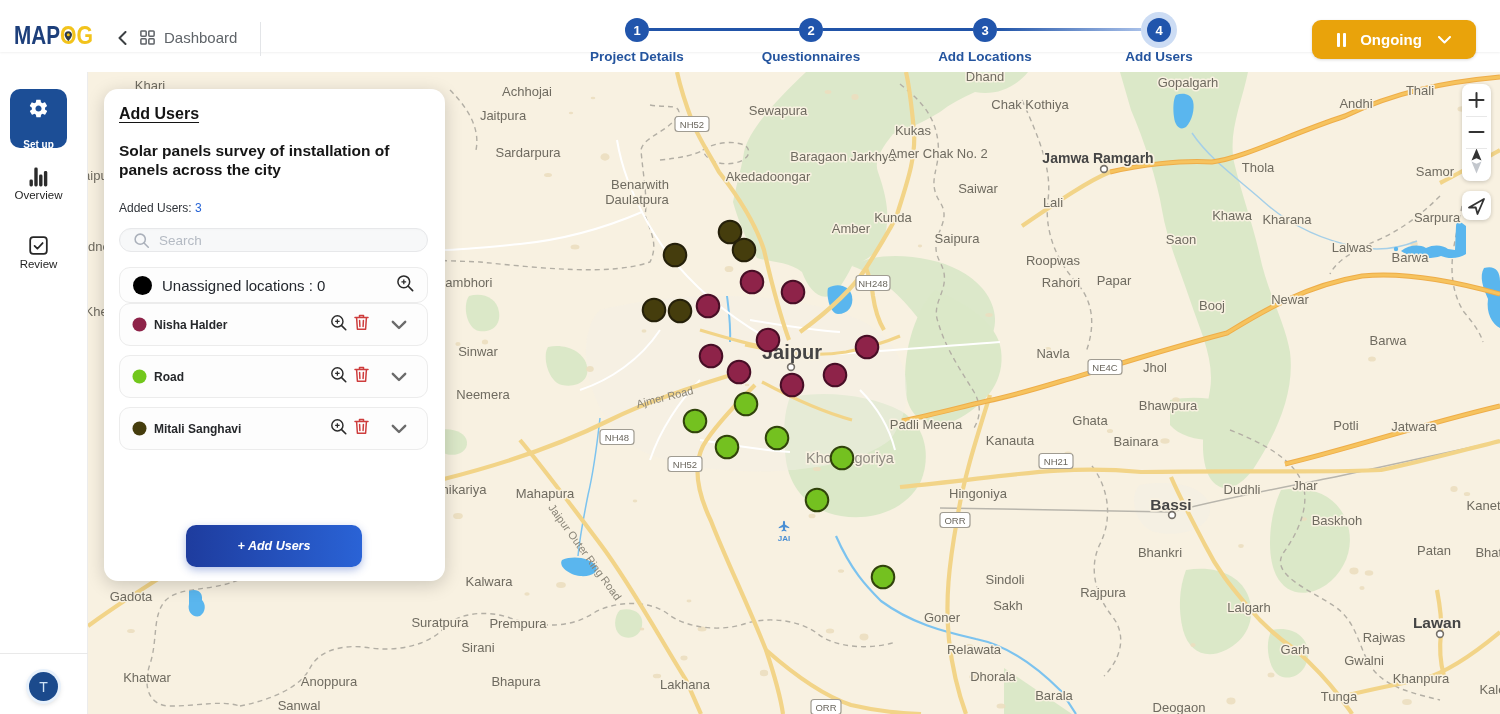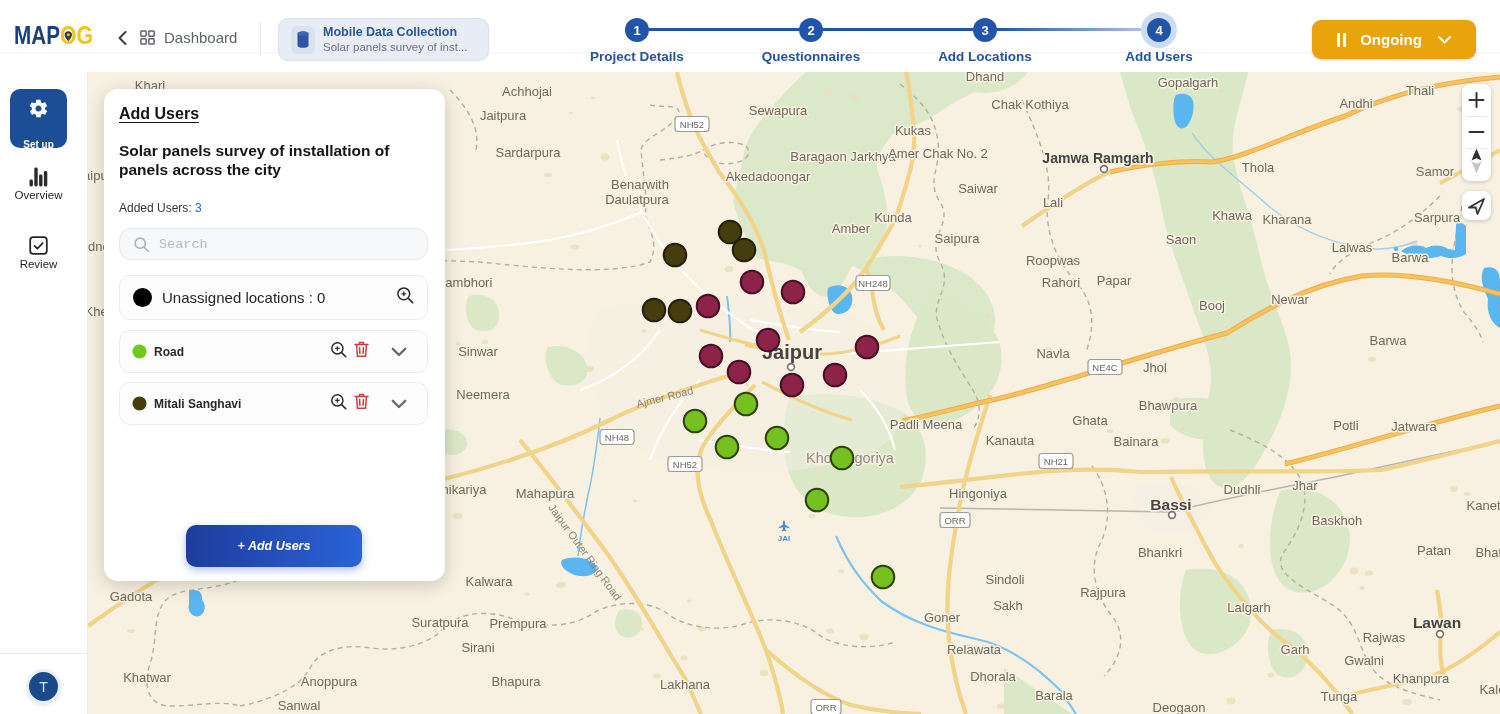--- a/index.html
+++ b/index.html
@@ -33,24 +33,24 @@
 #setup .lab { font-size:10px; font-weight:bold; margin-top:16px; }
 .sideitem { position:absolute; width:77px; text-align:center; color:#1f1f1f; font-size:11.5px; }
 #sidediv { position:absolute; left:0; top:581px; width:88px; height:1px; background:#e9e9e9; }
 #avatar { position:absolute; left:29px; top:600px; width:29px; height:29px; border-radius:50%; background:#1b4a8c; color:#cfe3f5; font-size:14px; display:flex; align-items:center; justify-content:center; box-shadow:0 0 0 3px #e8f1fb, 0 2px 6px rgba(0,0,0,.25); }
 
 #panel { position:absolute; left:104px; top:89px; width:341px; height:492px; background:#fff; border-radius:14px; box-shadow:0 4px 18px rgba(0,0,0,.18); z-index:10; padding:16px 15px; }
 #panel h1 { font-size:16px; color:#141414; text-decoration:underline; text-underline-offset:3px; margin-bottom:18px; font-weight:bold; }
 #panel h2 { font-size:15.5px; color:#151515; line-height:19px; margin-bottom:22px; font-weight:bold; }
 #addedu { font-size:12px; color:#30343a; margin-bottom:13px; }
 #addedu span { color:#2563d6; }
-#searchbox { width:309px; height:32px; border:1px solid #e7e8ea; border-radius:12px; background:#f7f8f9; display:flex; align-items:center; padding-left:13px; margin-bottom:15px; box-shadow:inset 0 1px 2px rgba(0,0,0,.02);font-family:Liberation Mono, monospace; }
+#searchbox { width:309px; height:24px; border:1px solid #e7e8ea; border-radius:12px; background:#f7f8f9; display:flex; align-items:center; padding-left:13px; margin-bottom:15px; box-shadow:inset 0 1px 2px rgba(0,0,0,.02); }
 #searchbox span { color:#b4bac3; font-size:13.5px; margin-left:9px; }
 .lrow { width:309px; border:1px solid #ececec; border-radius:11px; background:#fdfdfd; display:flex; align-items:center; padding:0 12px; position:relative; }
-#unass { height:45px; margin-bottom:10px; }
+#unass { height:36px; }
 #unass .txt { font-size:15px; color:#23272d; margin-left:9px; }
 #unass .zic { position:absolute; right:12px; }
 .urow { height:43px; margin-bottom:9px; }
 .urow .nm { font-size:12px; font-weight:bold; color:#26282b; margin-left:7px; }
 .urow .ic { position:absolute; }
 #addbtn { position:absolute; left:82px; top:436px; width:176px; height:42px; border-radius:10px; background:linear-gradient(90deg,#1e3c9e,#2a63d6); color:#fff; font-size:12.5px; font-weight:bold; display:flex; align-items:center; justify-content:center; box-shadow:0 3px 8px rgba(30,70,180,.35);font-style:italic; }
 
 #mapctl1 { position:absolute; left:1462px; top:84px; width:29px; height:97px; background:#fff; border-radius:8px; box-shadow:0 1px 4px rgba(0,0,0,.2); z-index:12; }
 #mapctl1 .sep { position:absolute; left:4px; width:21px; height:1px; background:#e8e8e8; }
 #mapctl2 { position:absolute; left:1462px; top:191px; width:29px; height:29px; background:#fff; border-radius:8px; box-shadow:0 1px 4px rgba(0,0,0,.2); z-index:12; }
@@ -377,32 +377,20 @@
           <g fill="none" stroke="#5f6368" stroke-width="1.7">
             <rect x="1" y="1" width="6" height="6" rx="1"></rect>
             <rect x="10" y="1" width="6" height="6" rx="1"></rect>
             <rect x="1" y="10" width="6" height="6" rx="1"></rect>
             <rect x="10" y="10" width="6" height="6" rx="1"></rect>
           </g>
         </svg>
     <span style="margin-left:9px">Dashboard</span>
   </div>
   <div id="vdiv"></div>
-  <div id="chip">
-    <div id="chipicon">
-          <svg width="12" height="17" viewBox="0 0 12 17">
-            <path d="M0.5 2.6 C0.5 1.2 3 0.3 6 0.3 s5.5 0.9 5.5 2.3 v11.8 c0 1.4 -2.5 2.3 -5.5 2.3 s-5.5 -0.9 -5.5 -2.3 z" fill="#2d55a5"></path>
-            <ellipse cx="6" cy="2.6" rx="5.5" ry="2.1" fill="#3c67ba"></ellipse>
-          </svg>
-        </div>
-    <div id="chiptxt">
-          <div class="t1">Mobile Data Collection</div>
-          <div class="t2">Solar panels survey of inst...</div>
-        </div>
-  </div>
   <div class="stepline" style="left:649px;width:150px;background:#2154a8"></div>
   <div class="stepline" style="left:823px;width:150px;background:#2154a8"></div>
   <div class="stepline" style="left:997px;width:144px;background:linear-gradient(90deg,#2154a8,#a7bfe8)"></div>
   <div class="step" style="left:625px">1</div>
       <div class="steplab" style="left:557px">Project Details</div>
   <div class="step" style="left:799px">2</div>
       <div class="steplab" style="left:731px">Questionnaires</div>
   <div class="step" style="left:973px">3</div>
       <div class="steplab" style="left:905px">Add Locations</div>
   <div class="step halo" style="left:1147px">4</div>
@@ -463,20 +451,37 @@
         </svg>
     <span class="txt">Unassigned locations : 0</span>
     <span class="zic"><svg width="19" height="19" viewBox="0 0 20 20">
             <circle cx="8.2" cy="8.2" r="6.2" fill="none" stroke="#2b2b2b" stroke-width="1.6"></circle>
             <path d="M8.2 5.7v5M5.7 8.2h5" stroke="#2b2b2b" stroke-width="1.4"></path>
             <path d="M12.9 12.9l4.6 4.6" stroke="#2b2b2b" stroke-width="1.8" stroke-linecap="round"></path>
           </svg></span>
   </div>
   <div class="lrow urow">
     <svg width="15" height="15" viewBox="0 0 15 15">
+          <circle cx="7.5" cy="7.5" r="7" fill="#8e2349"></circle>
+        </svg>
+    <span class="nm">Nisha Halder</span>
+    <span class="ic" style="right:79px"><svg width="18" height="18" viewBox="0 0 20 20">
+            <circle cx="8.2" cy="8.2" r="6.2" fill="none" stroke="#2b2b2b" stroke-width="1.6"></circle>
+            <path d="M8.2 5.7v5M5.7 8.2h5" stroke="#2b2b2b" stroke-width="1.4"></path>
+            <path d="M12.9 12.9l4.6 4.6" stroke="#2b2b2b" stroke-width="1.8" stroke-linecap="round"></path>
+          </svg></span>
+    <span class="ic" style="right:58px"><svg width="15" height="17" viewBox="0 0 15 17">
+            <path d="M1 3.5h13M5.5 3.2V1.5h4v1.7M2.6 3.8l.8 11.5h8.2l.8-11.5M5.6 6.5l.3 6M9.4 6.5l-.3 6" fill="none" stroke="#ce3d3d" stroke-width="1.5" stroke-linecap="round" stroke-linejoin="round"></path>
+          </svg></span>
+    <span class="ic" style="right:20px"><svg width="16" height="10" viewBox="0 0 16 10">
+            <path d="M1.8 1.8l6.2 6.2 6.2-6.2" fill="none" stroke="#6b6b6b" stroke-width="2.4" stroke-linecap="round" stroke-linejoin="round"></path>
+          </svg></span>
+  </div>
+  <div class="lrow urow">
+    <svg width="15" height="15" viewBox="0 0 15 15">
           <circle cx="7.5" cy="7.5" r="7" fill="#72c71c"></circle>
         </svg>
     <span class="nm">Road</span>
     <span class="ic" style="right:79px"><svg width="18" height="18" viewBox="0 0 20 20">
             <circle cx="8.2" cy="8.2" r="6.2" fill="none" stroke="#2b2b2b" stroke-width="1.6"></circle>
             <path d="M8.2 5.7v5M5.7 8.2h5" stroke="#2b2b2b" stroke-width="1.4"></path>
             <path d="M12.9 12.9l4.6 4.6" stroke="#2b2b2b" stroke-width="1.8" stroke-linecap="round"></path>
           </svg></span>
     <span class="ic" style="right:58px"><svg width="15" height="17" viewBox="0 0 15 17">
             <path d="M1 3.5h13M5.5 3.2V1.5h4v1.7M2.6 3.8l.8 11.5h8.2l.8-11.5M5.6 6.5l.3 6M9.4 6.5l-.3 6" fill="none" stroke="#ce3d3d" stroke-width="1.5" stroke-linecap="round" stroke-linejoin="round"></path>

